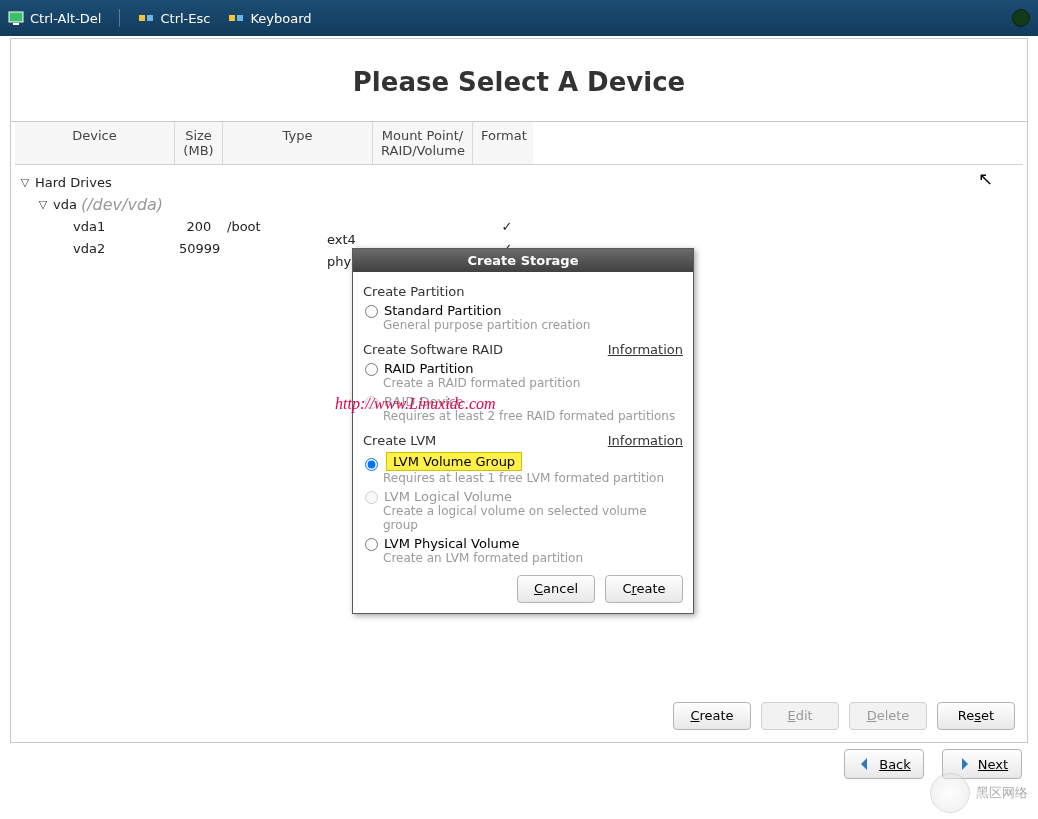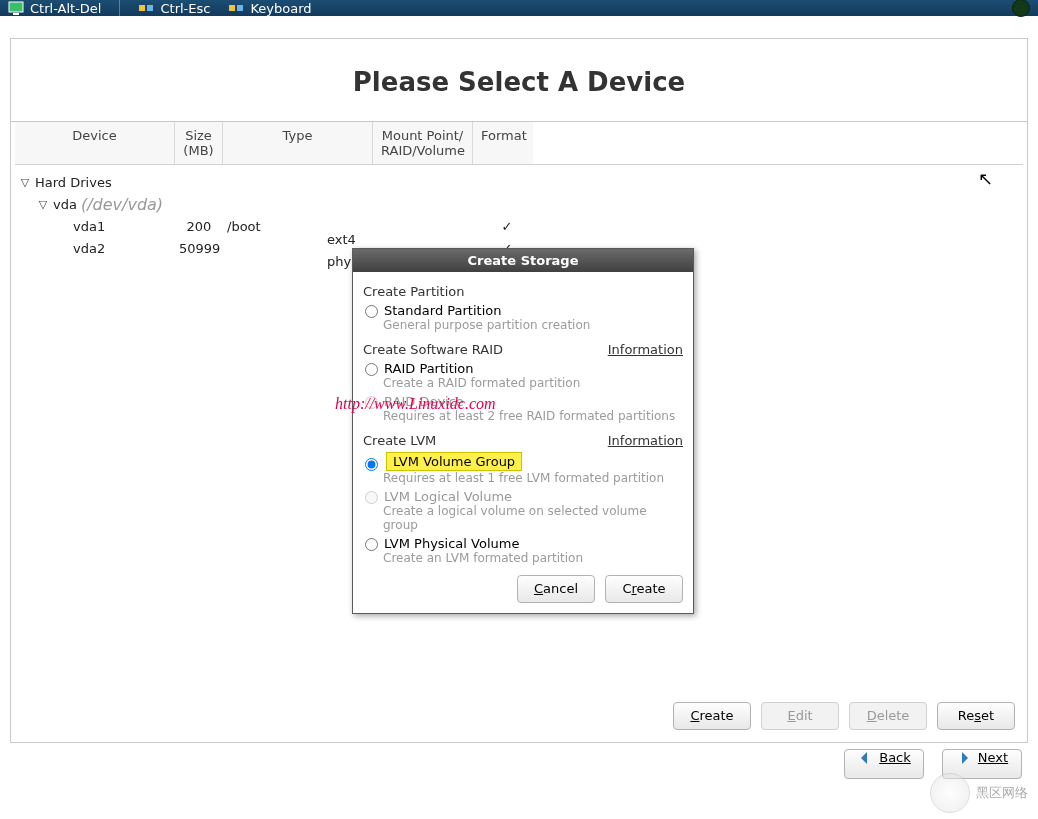--- a/index.html
+++ b/index.html
@@ -1,18 +1,18 @@
 <!DOCTYPE html>
 <html><head>
 <meta charset="utf-8">
 <style>
   * { box-sizing: border-box; font-family: "DejaVu Sans", "Liberation Sans", Arial, sans-serif; font-size: 13px; }
   body { margin: 0; width: 1038px; height: 819px; background: #fff; position: relative; overflow: hidden; }
 
-  .vm-toolbar { height: 16px; background: linear-gradient(#1c4d73, #123b5c); display: flex; align-items: center; padding: 8px 8px; color: #fff; gap: 18px; }
+  .vm-toolbar { height: 36px; background: linear-gradient(#1c4d73, #123b5c); display: flex; align-items: center; padding: 8px 8px; color: #fff; gap: 18px; }
   .vm-toolbar .item { display: flex; align-items: center; gap: 6px; cursor: pointer; }
   .vm-toolbar .sep { width: 1px; height: 18px; background: rgba(255,255,255,.3); }
   .vm-toolbar .sphere { margin-left: auto; width: 18px; height: 18px; border-radius: 50%; background: #133a18; border: 1px solid #0a2310; }
   .vm-toolbar svg { width: 16px; height: 16px; }
 
   .installer-frame { position: absolute; left: 10px; top: 38px; right: 10px; bottom: 76px; border: 1px solid #c9c9c9; background: #fff; padding: 0; }
   .page-title { text-align: center; font-size: 26px; font-weight: bold; color: #333; padding: 28px 0 24px; border-bottom: 1px solid #c9c9c9; }
 
   .device-table { padding: 0 4px; }
   .headers { display: flex; border-bottom: 1px solid #d0d0d0; color: #444; }
@@ -32,21 +32,21 @@
   .col-format { width: 60px; text-align: center; }
   .expander { width: 12px; text-align: center; font-size: 11px; color: #444; }
   .device-sub { color: #999; font-style: italic; font-size: 16px; }
 
   .main-btns { position: absolute; right: 12px; bottom: 12px; display: flex; gap: 10px; }
   .btn { min-width: 78px; height: 28px; border: 1px solid #b3b3b3; background: linear-gradient(#fefefe, #e8e8e8); border-radius: 4px; text-align: center; line-height: 26px; cursor: pointer; }
   .btn.disabled { color: #999; border-color: #d0d0d0; background: #f2f2f2; cursor: default; }
   .underline-first::first-letter { text-decoration: underline; }
 
   .nav-btns { position: absolute; right: 16px; bottom: 40px; display: flex; gap: 18px; }
-  .nav-btn { display: flex; align-items: flex-start; gap: 6px; min-width: 80px; height: 30px; border: 1px solid #b3b3b3; background: linear-gradient(#fefefe, #e8e8e8); border-radius: 4px; justify-content: center; cursor: pointer; }
+  .nav-btn { display: flex; align-items: center; gap: 6px; min-width: 80px; height: 30px; border: 1px solid #b3b3b3; background: linear-gradient(#fefefe, #e8e8e8); border-radius: 4px; justify-content: center; cursor: pointer; }
 
   
   .modal { position: absolute; left: 352px; top: 248px; width: 342px; border: 1px solid #5a5a5a; background: #fff; box-shadow: 2px 2px 6px rgba(0,0,0,.35); }
   .modal-title { background: linear-gradient(#6a6a6a, #404040); color: #fff; font-weight: bold; text-align: center; padding: 4px 0; font-size: 13px; }
   .modal-body { padding: 6px 10px 10px; }
   .section-head { font-size: 13px; color: #333; display: flex; justify-content: space-between; padding-top: 6px; }
   .section-head .info { text-decoration: underline; color: #333; }
   .radio-row { display: flex; align-items: flex-end; gap: 6px; margin: 4px 0 0 2px; }
   .radio-row input { margin: 0; }
   .radio-sub { color: #9b9b9b; font-size: 12px; margin: 0 0 4px 20px; }

